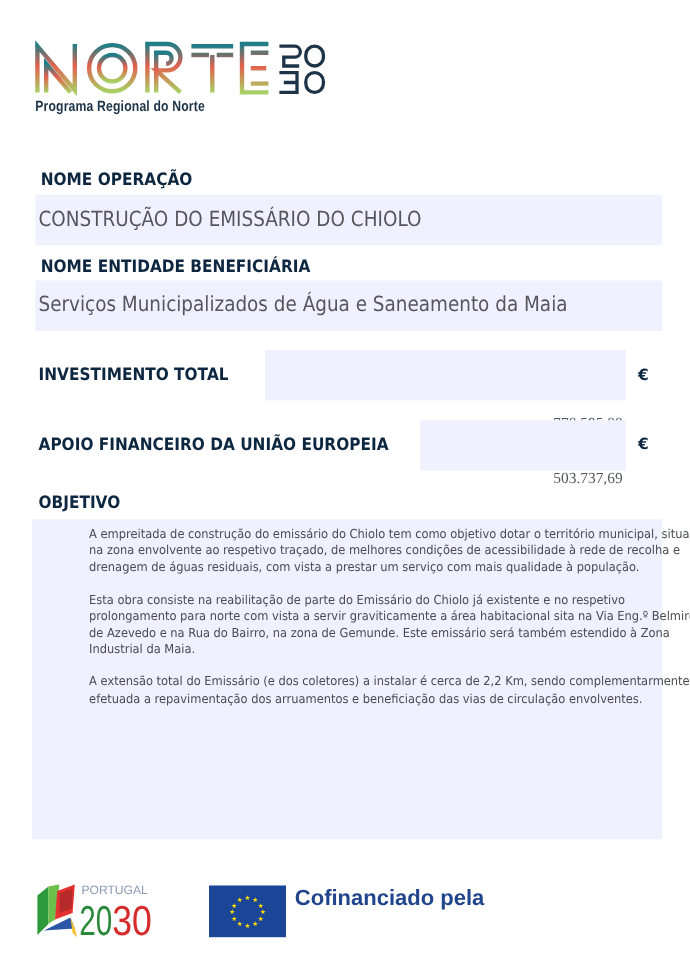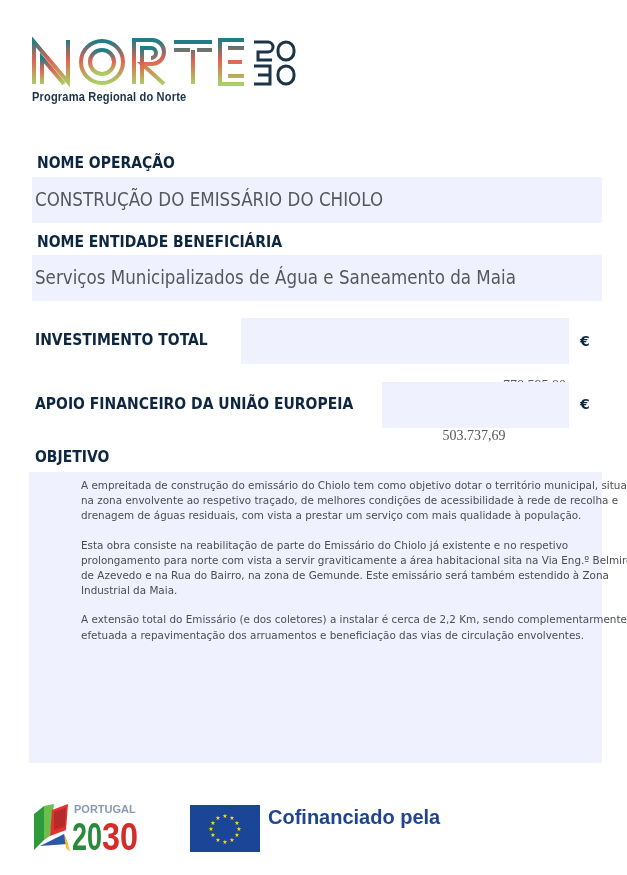--- a/index.html
+++ b/index.html
@@ -13,21 +13,21 @@
   .label { font-family:"DejaVu Sans", sans-serif; font-weight:bold; color:#0d2740; font-size:15.5px; transform:scaleX(0.9); transform-origin:left top; white-space:nowrap; }
   .box { background:#eff2fe; }
   .valtext { font-family:"DejaVu Sans", sans-serif; color:#55575c; font-size:19px; white-space:nowrap; transform:scaleX(0.88); transform-origin:left top; }
   .money { font-family:Liberation Serif, serif; color:#55575c; font-size:14px; white-space:nowrap; text-align:right;margin-top:48px; }
   .euro { font-family:"DejaVu Sans", sans-serif; font-weight:bold; color:#0d2740; font-size:14px; }
 
   .obj-box { left:29px; top:472px; width:573px; height:291px; }
   .obj-text { left:34px; top:478px; width:565px; font-family:"DejaVu Sans", sans-serif; font-size:11.2px; line-height:15.2px; color:#4a4c52;margin-left:47px; }
   .obj-text p { margin:0 0 14px 0; transform:scaleX(0.93); transform-origin:left top; width:610px; }
 
-  .pt-logo { left:30px; top:800px; width:135px; height:55px;font-weight:bold; }
+  .pt-logo { left:30px; top:800px; width:135px; height:55px; }
   .eu-flag { left:190px; top:805px; width:70px; height:47px; background:#1b4596; }
   .eu-text { left:268px; top:808px; font-family:"Liberation Sans", sans-serif; font-weight:bold; color:#21458d; font-size:20px; line-height:19px; }
 </style>
 </head>
 <body>
 
 <div class="abs norte-logo">
   <svg width="270" height="52" viewBox="0 0 270 52">
     <defs>
       <linearGradient id="ng" x1="0" y1="0" x2="0" y2="1">
@@ -69,21 +69,21 @@
 <div class="abs box" style="left:32px; top:255px; width:570px; height:46px;"></div>
 <div class="abs valtext" style="left:35px; top:266px;">Serviços Municipalizados de Água e Saneamento da Maia</div>
 
 <div class="abs label" style="left:35px; top:331px;">INVESTIMENTO TOTAL</div>
 <div class="abs box" style="left:241px; top:318px; width:328px; height:46px;"></div>
 <div class="abs money" style="left:241px; top:330px; width:325px;">778.595,80</div>
 <div class="abs euro" style="left:580px; top:333px;">€</div>
 
 <div class="abs label" style="left:35px; top:395px;">APOIO FINANCEIRO DA UNIÃO EUROPEIA</div>
 <div class="abs box" style="left:382px; top:382px; width:187px; height:46px;"></div>
-<div class="abs money" style="left:382px; top:380px; width:184px;text-align:center;">503.737,69</div>
+<div class="abs money" style="left:382px; top:380px; width:184px;">503.737,69</div>
 <div class="abs euro" style="left:580px; top:396px;">€</div>
 
 <div class="abs label" style="left:35px; top:448px;">OBJETIVO</div>
 <div class="abs box obj-box"></div>
 <div class="abs obj-text">
   <p>A empreitada de construção do emissário do Chiolo tem como objetivo dotar o território municipal, situado na zona envolvente ao respetivo traçado, de melhores condições de acessibilidade à rede de recolha e drenagem de águas residuais, com vista a prestar um serviço com mais qualidade à população.</p>
   <p>Esta obra consiste na reabilitação de parte do Emissário do Chiolo já existente e no respetivo prolongamento para norte com vista a servir graviticamente a área habitacional sita na Via Eng.º Belmiro de Azevedo e na Rua do Bairro, na zona de Gemunde. Este emissário será também estendido à Zona Industrial da Maia.</p>
   <p>A extensão total do Emissário (e dos coletores) a instalar é cerca de 2,2 Km, sendo complementarmente efetuada a repavimentação dos arruamentos e beneficiação das vias de circulação envolventes.</p>
 </div>
 

